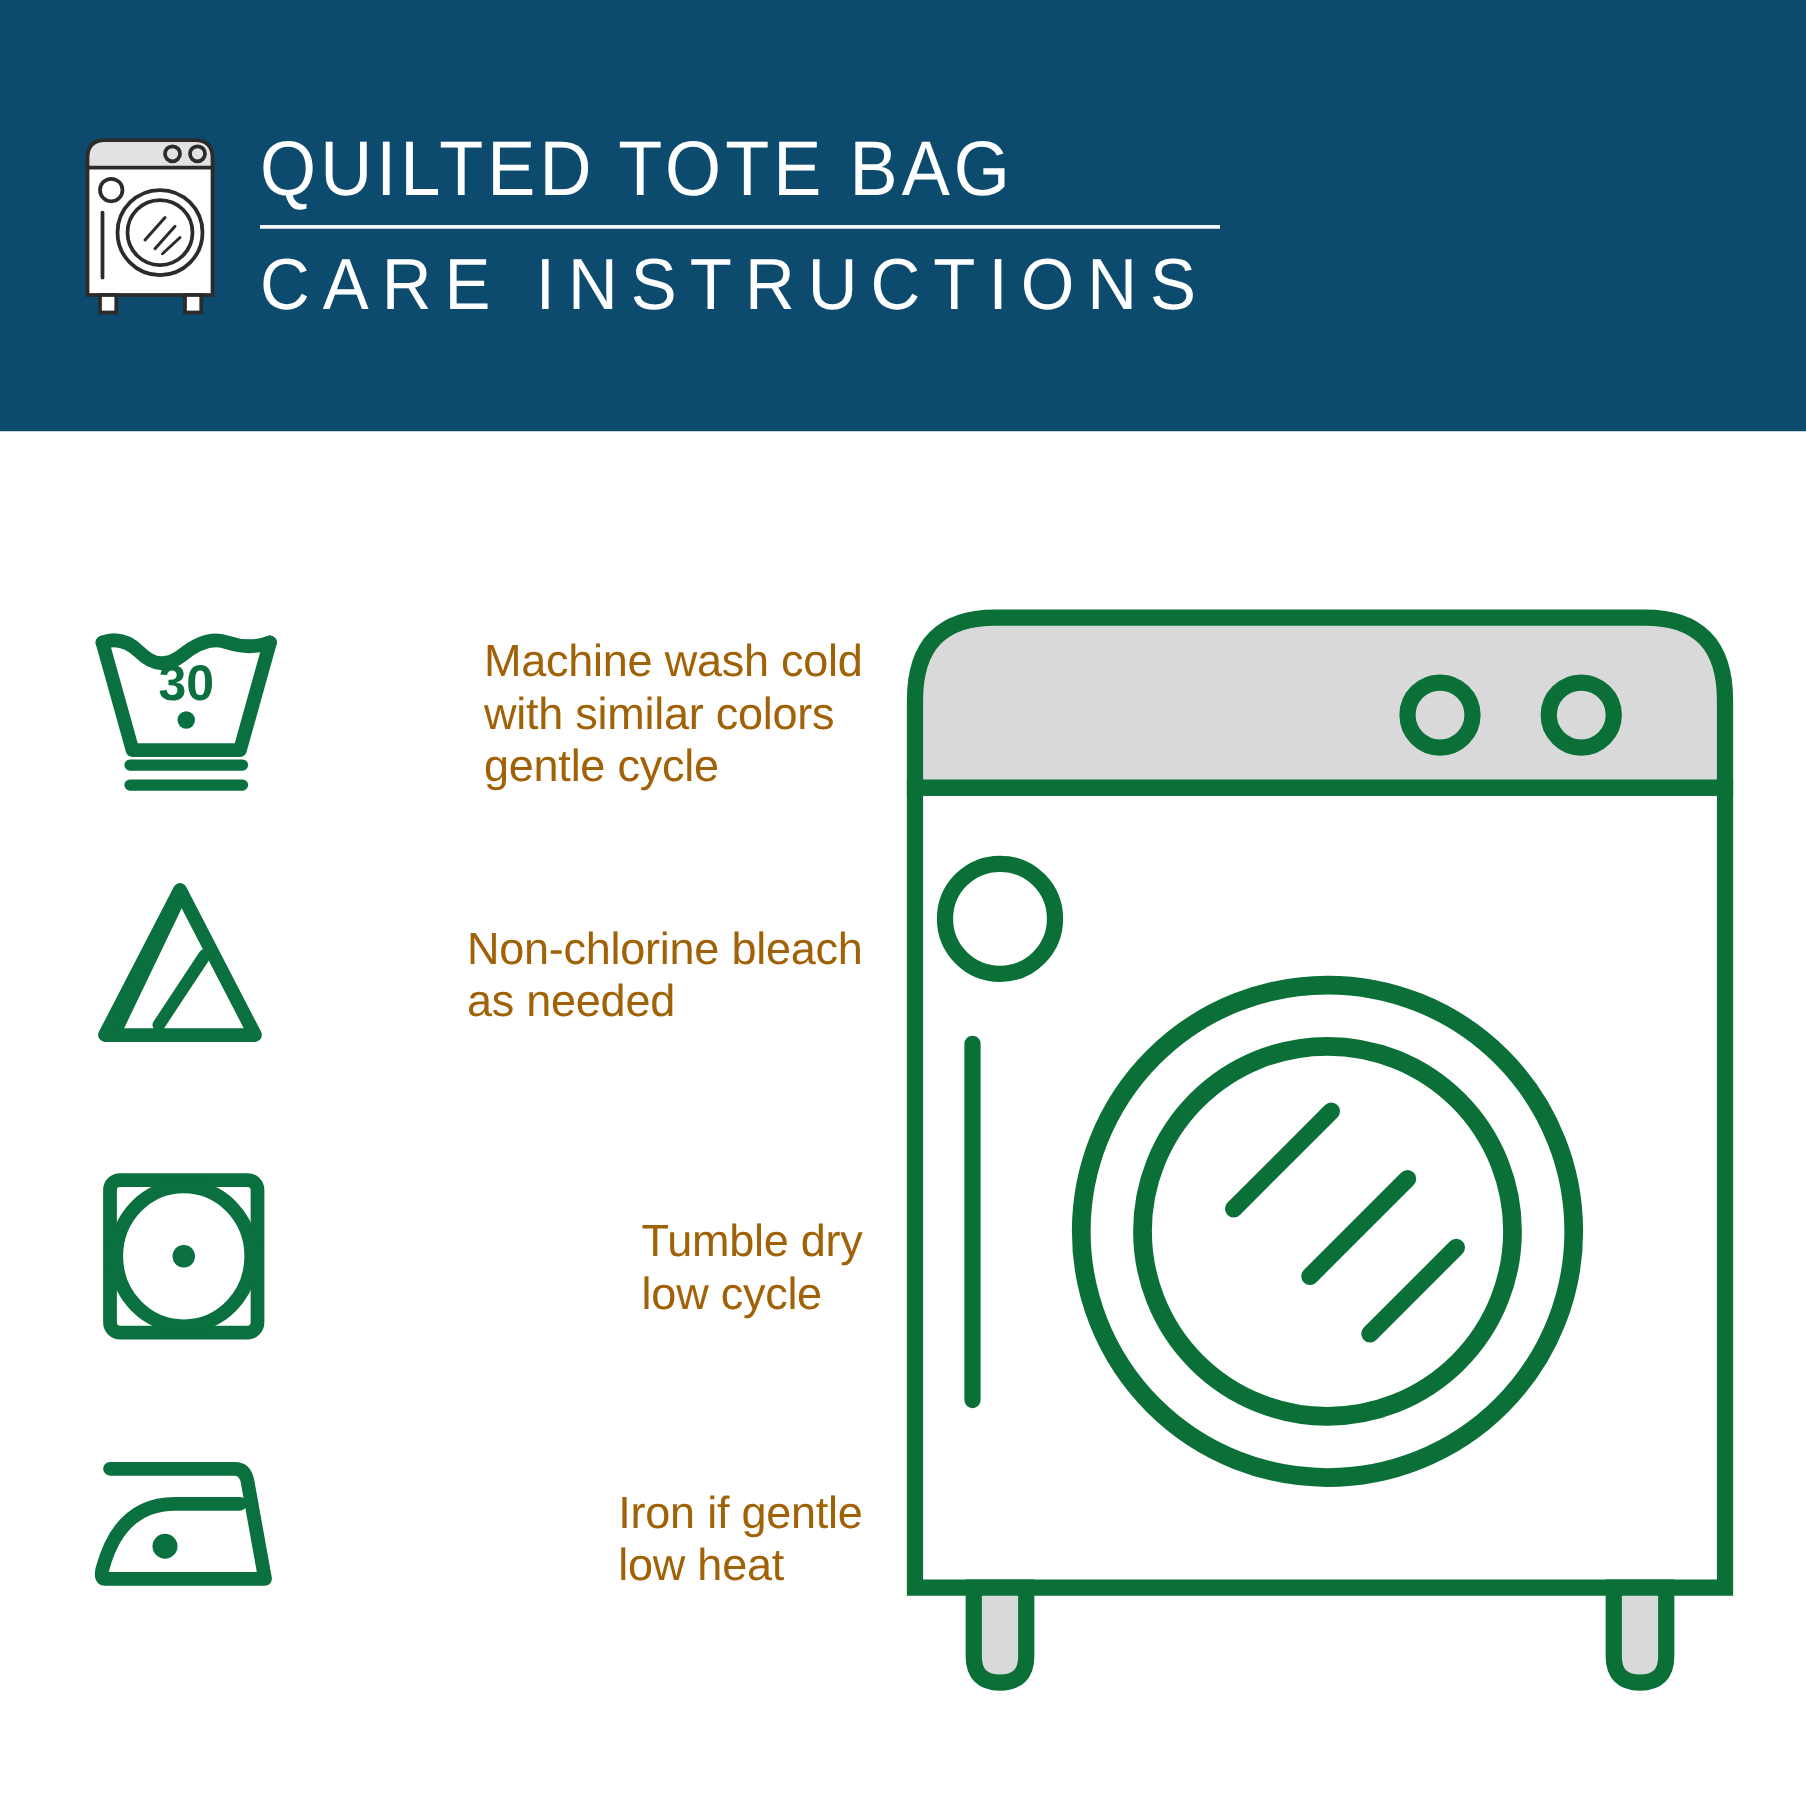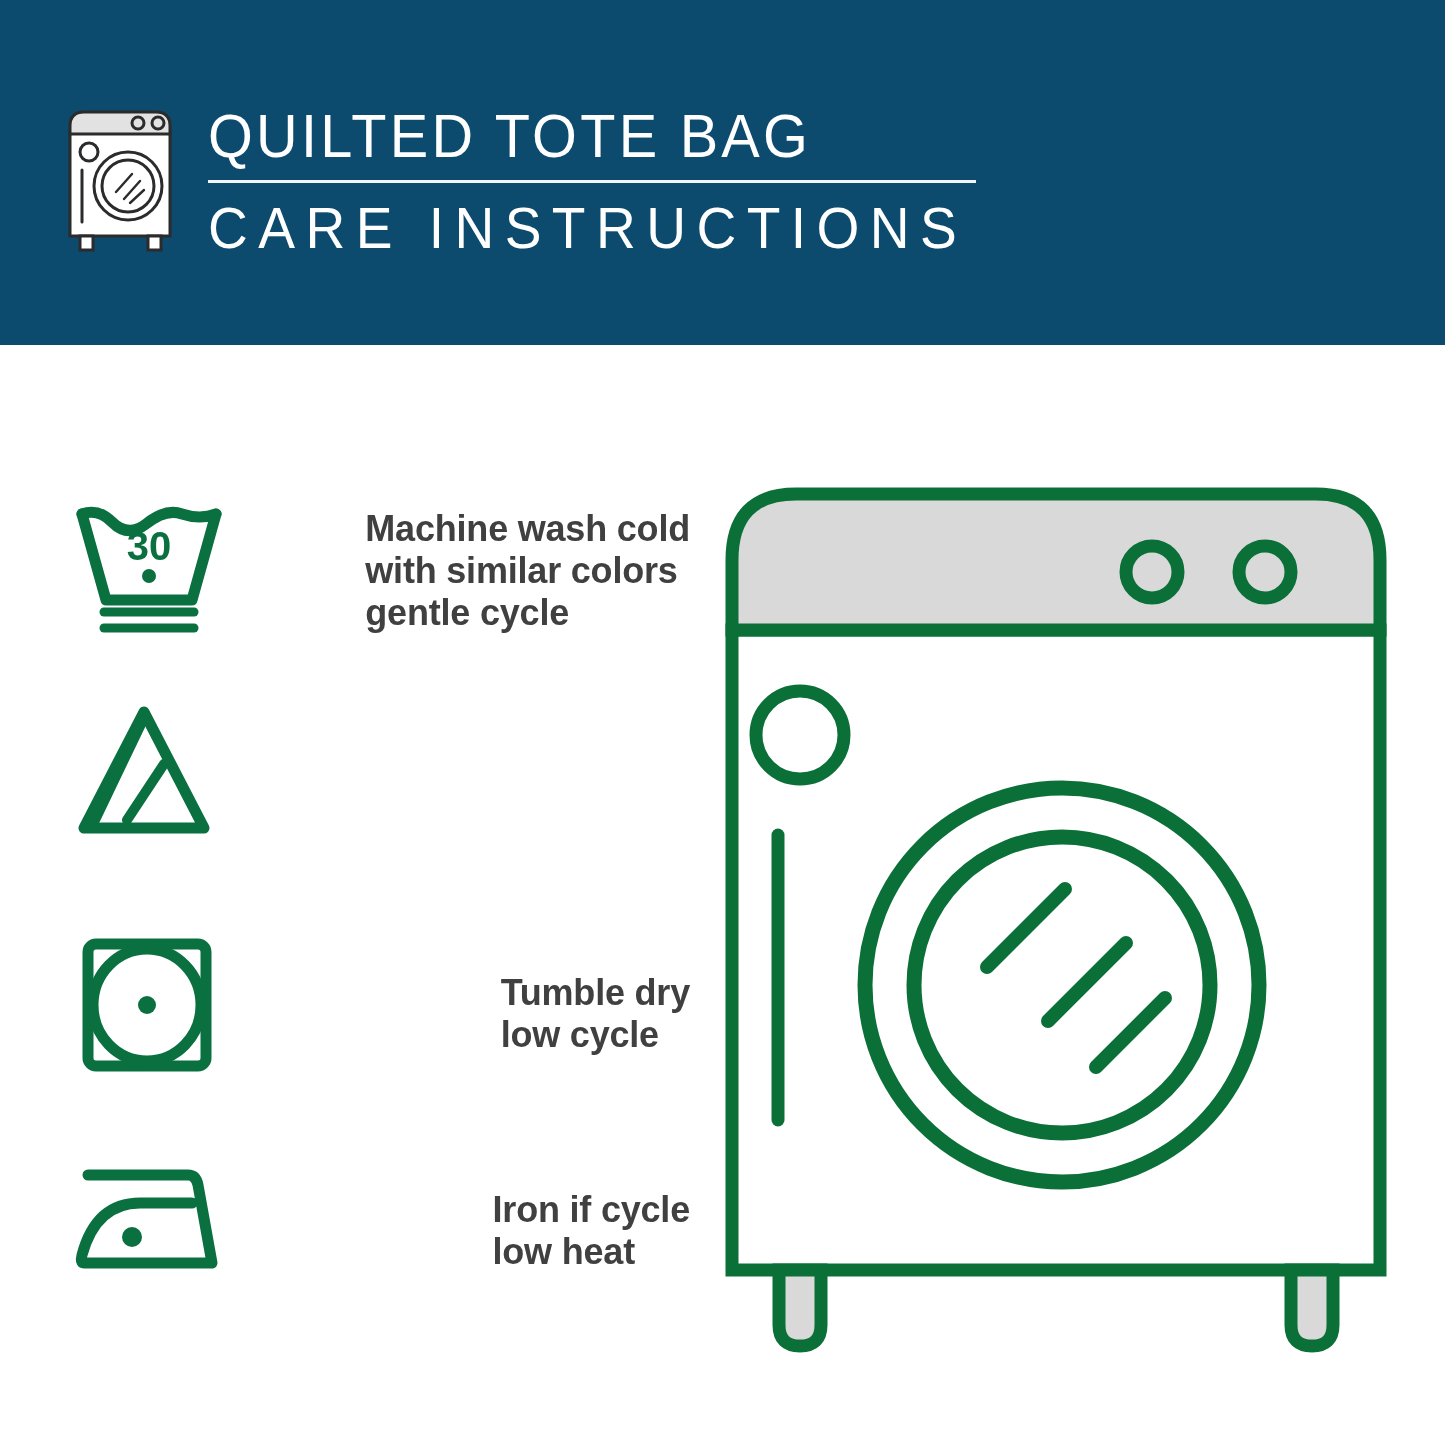--- a/index.html
+++ b/index.html
@@ -79,24 +79,24 @@
     justify-content: space-between;
   }
   .care-icon {
     width: 165px;
     height: 150px;
     flex: 0 0 165px;
     display: block;
   }
   .care-text {
     margin-left: 26px;
-    color: #404040;
+    color: #a16207;
     font-size: 36px;
     line-height: 42px;
-    font-weight: 700;
+    font-weight: 400;
     letter-spacing: -0.2px;
     white-space: pre-line;
     font-family: "Liberation Sans", sans-serif;
   }
   #care-row-0 { top: 492px; }
   #care-row-1 { top: 700px; }
   #care-row-2 { top: 930px; }
   #care-row-3 { top: 1145px; }
 
   #care-row-0 .care-text { margin-top: 16px; }
@@ -173,40 +173,42 @@
   <div class="care-row" id="care-row-1">
     <svg class="care-icon" viewBox="0 0 165 150">
       <g fill="none" stroke="#0a7040" stroke-width="11" stroke-linecap="round" stroke-linejoin="round">
         <path d="M74 12 L14 128 L134 128 Z"></path>
       </g>
       <g fill="none" stroke="#0a7040" stroke-width="10" stroke-linecap="round">
         <line x1="72" y1="22" x2="25" y2="120"></line>
         <line x1="94" y1="64" x2="57" y2="120"></line>
       </g>
     </svg>
+    <div class="care-text">Non-chlorine bleach
+as needed</div>
   </div>
 
   <div class="care-row" id="care-row-2">
     <svg class="care-icon" viewBox="0 0 165 150">
       <rect x="18" y="14" width="118" height="122" rx="8" ry="8" fill="none" stroke="#0a7040" stroke-width="11"></rect>
       <ellipse cx="77" cy="75" rx="54" ry="56" fill="none" stroke="#0a7040" stroke-width="11"></ellipse>
       <ellipse cx="77" cy="75" rx="9" ry="9" fill="#0a7040"></ellipse>
     </svg>
     <div class="care-text">Tumble dry
 low cycle</div>
   </div>
 
   <div class="care-row" id="care-row-3">
     <svg class="care-icon" viewBox="0 0 165 150">
       <g fill="none" stroke="#0a7040" stroke-width="11" stroke-linecap="round" stroke-linejoin="round">
         <path d="M18 30 L118 30 Q126 30 128 40 L142 118 L14 118 Q10 118 12 110 Q26 58 70 58 L122 58"></path>
       </g>
       <circle cx="62" cy="92" r="10" fill="#0a7040"></circle>
     </svg>
-    <div class="care-text">Iron if cycle
+    <div class="care-text">Iron if gentle
 low heat</div>
   </div>
 
   <svg id="washer-illustration" viewBox="0 0 668 880">
 
     <path d="M10 150 L10 790 L658 790 L658 150 Z" fill="#ffffff" stroke="#0a7038" stroke-width="13"></path>
 
     <path d="M10 80 Q10 14 74 14 L594 14 Q658 14 658 80 L658 150 L10 150 Z" fill="#d9d9d9" stroke="#0a7038" stroke-width="13"></path>
 
     <circle cx="430" cy="92" r="26" fill="#d9d9d9" stroke="#0a7038" stroke-width="13"></circle>

